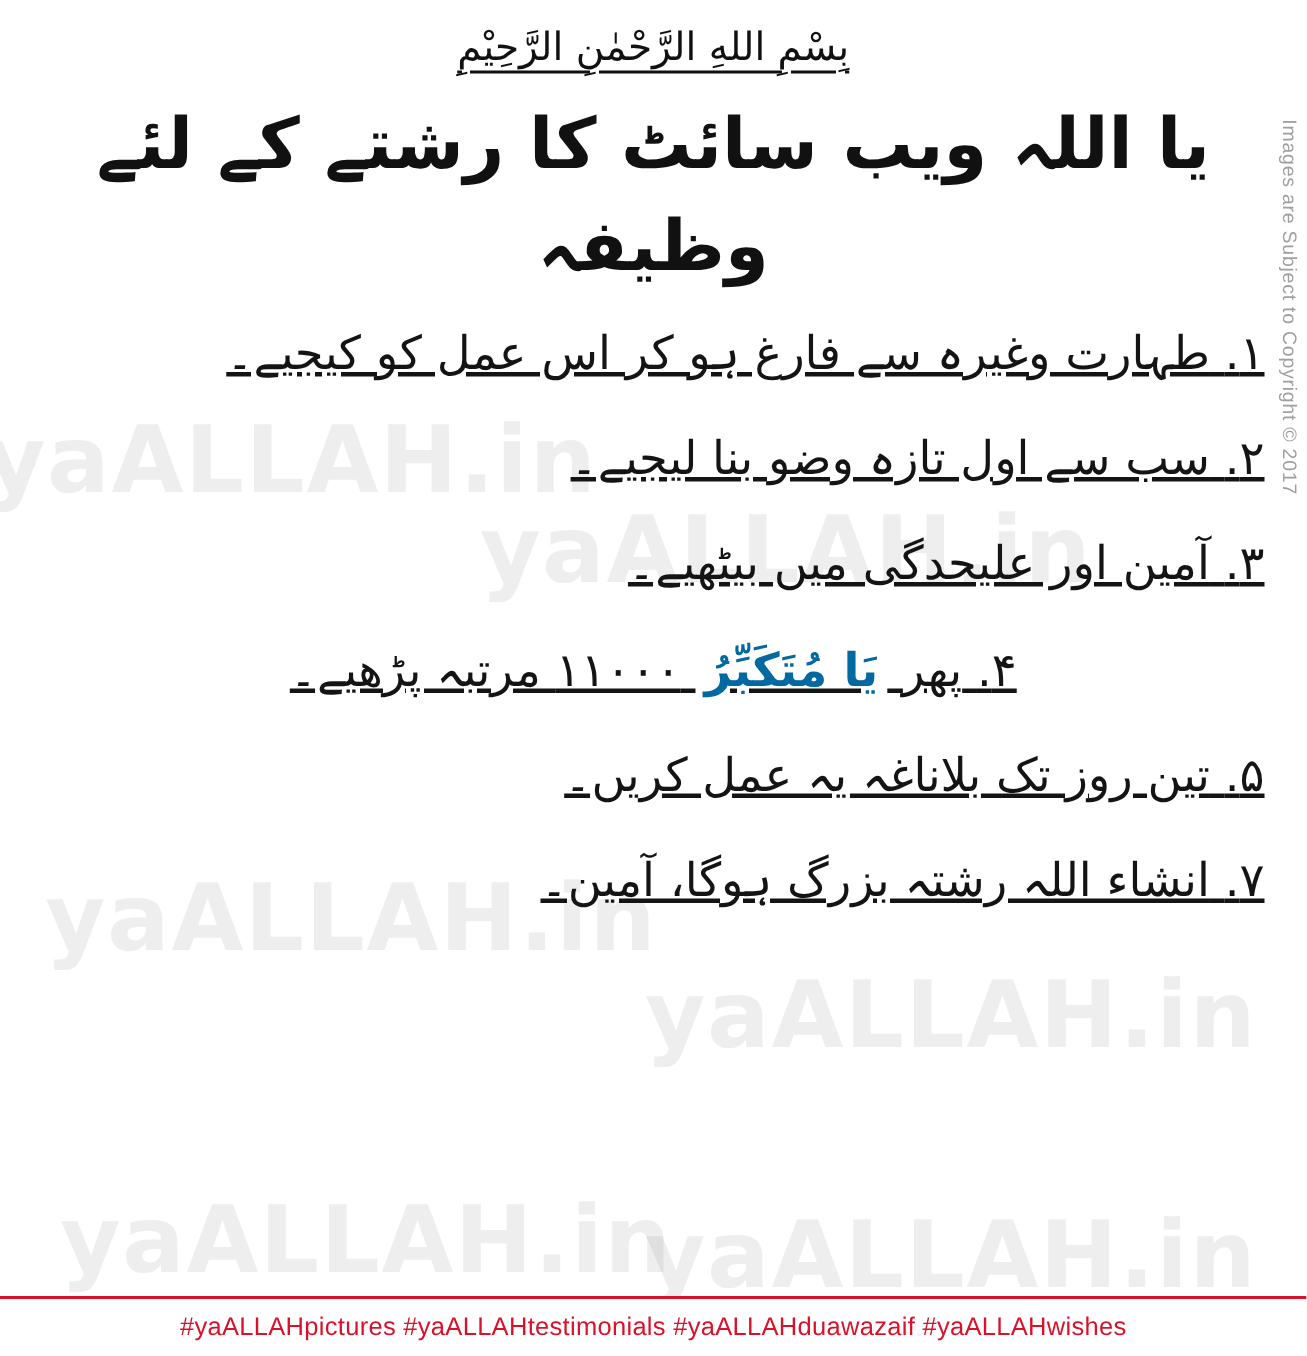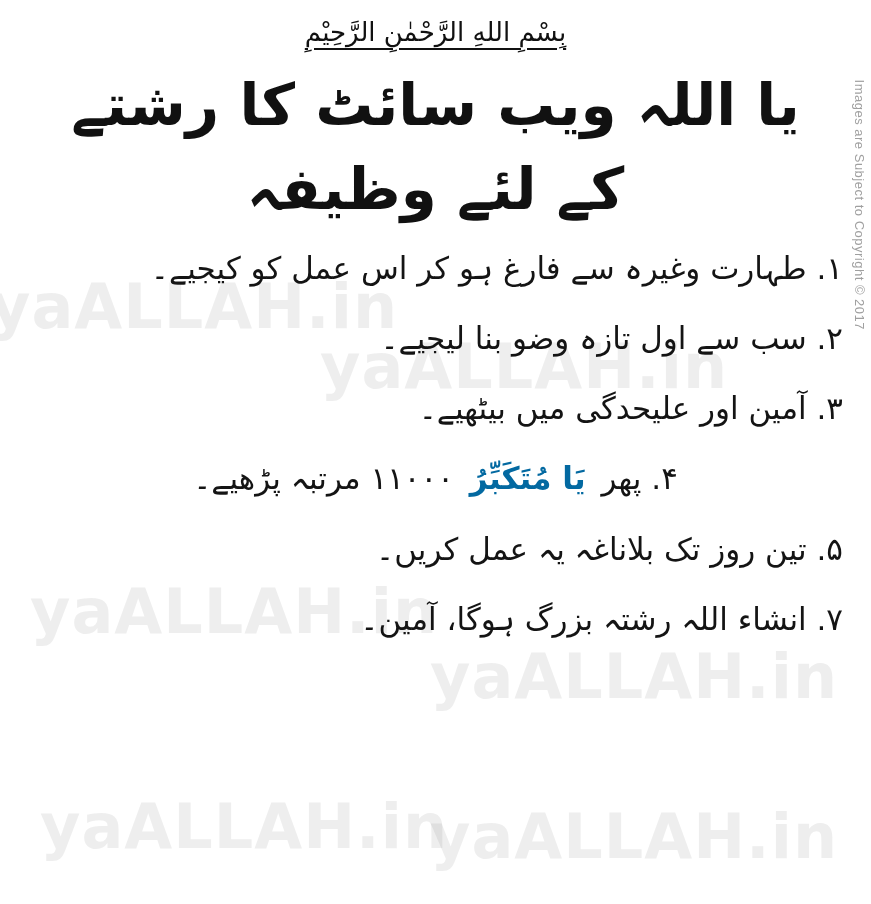--- a/index.html
+++ b/index.html
@@ -80,39 +80,40 @@
     padding-bottom: 2px;
     text-decoration: underline;
     text-underline-offset: 7px;
     text-decoration-thickness: 2px;
   }
 
   .title {
     text-align: center;
     direction: rtl;
     font-family: "DejaVu Sans", sans-serif;
-    font-size: 58px;
+    font-size: 47px;
     font-weight: bold;
     color: #111111;
     line-height: 1.45;
     margin-top: 12px;
     margin-bottom: 10px;
     padding: 0 10px;
   }
 
   
   .steps {
     direction: rtl;
     text-align: right;
     font-family: "DejaVu Sans", sans-serif;
     color: #141414;
     font-size: 31px;
     line-height: 1.75;
     padding: 0 6px 0 6px;
     flex: 1 1 auto;
+    text-decoration: underline;
   }
   .step {
     margin-bottom: 16px;
     direction: rtl;
     text-align: right;
     white-space: normal;
   }
   .step-4 {
     text-align: center;
   }
@@ -202,14 +203,17 @@
 
 
       <div class="step">
         <span>۷.</span>
         <span>انشاء اللہ رشتہ بزرگ ہوگا، آمین۔</span>
       </div>
 
     </div>
   </div>
 
+  <div class="footer">
+    <div class="footer-tags">#yaALLAHpictures #yaALLAHtestimonials #yaALLAHduawazaif #yaALLAHwishes</div>
+  </div>
 
 </div>
 
 </body></html>

